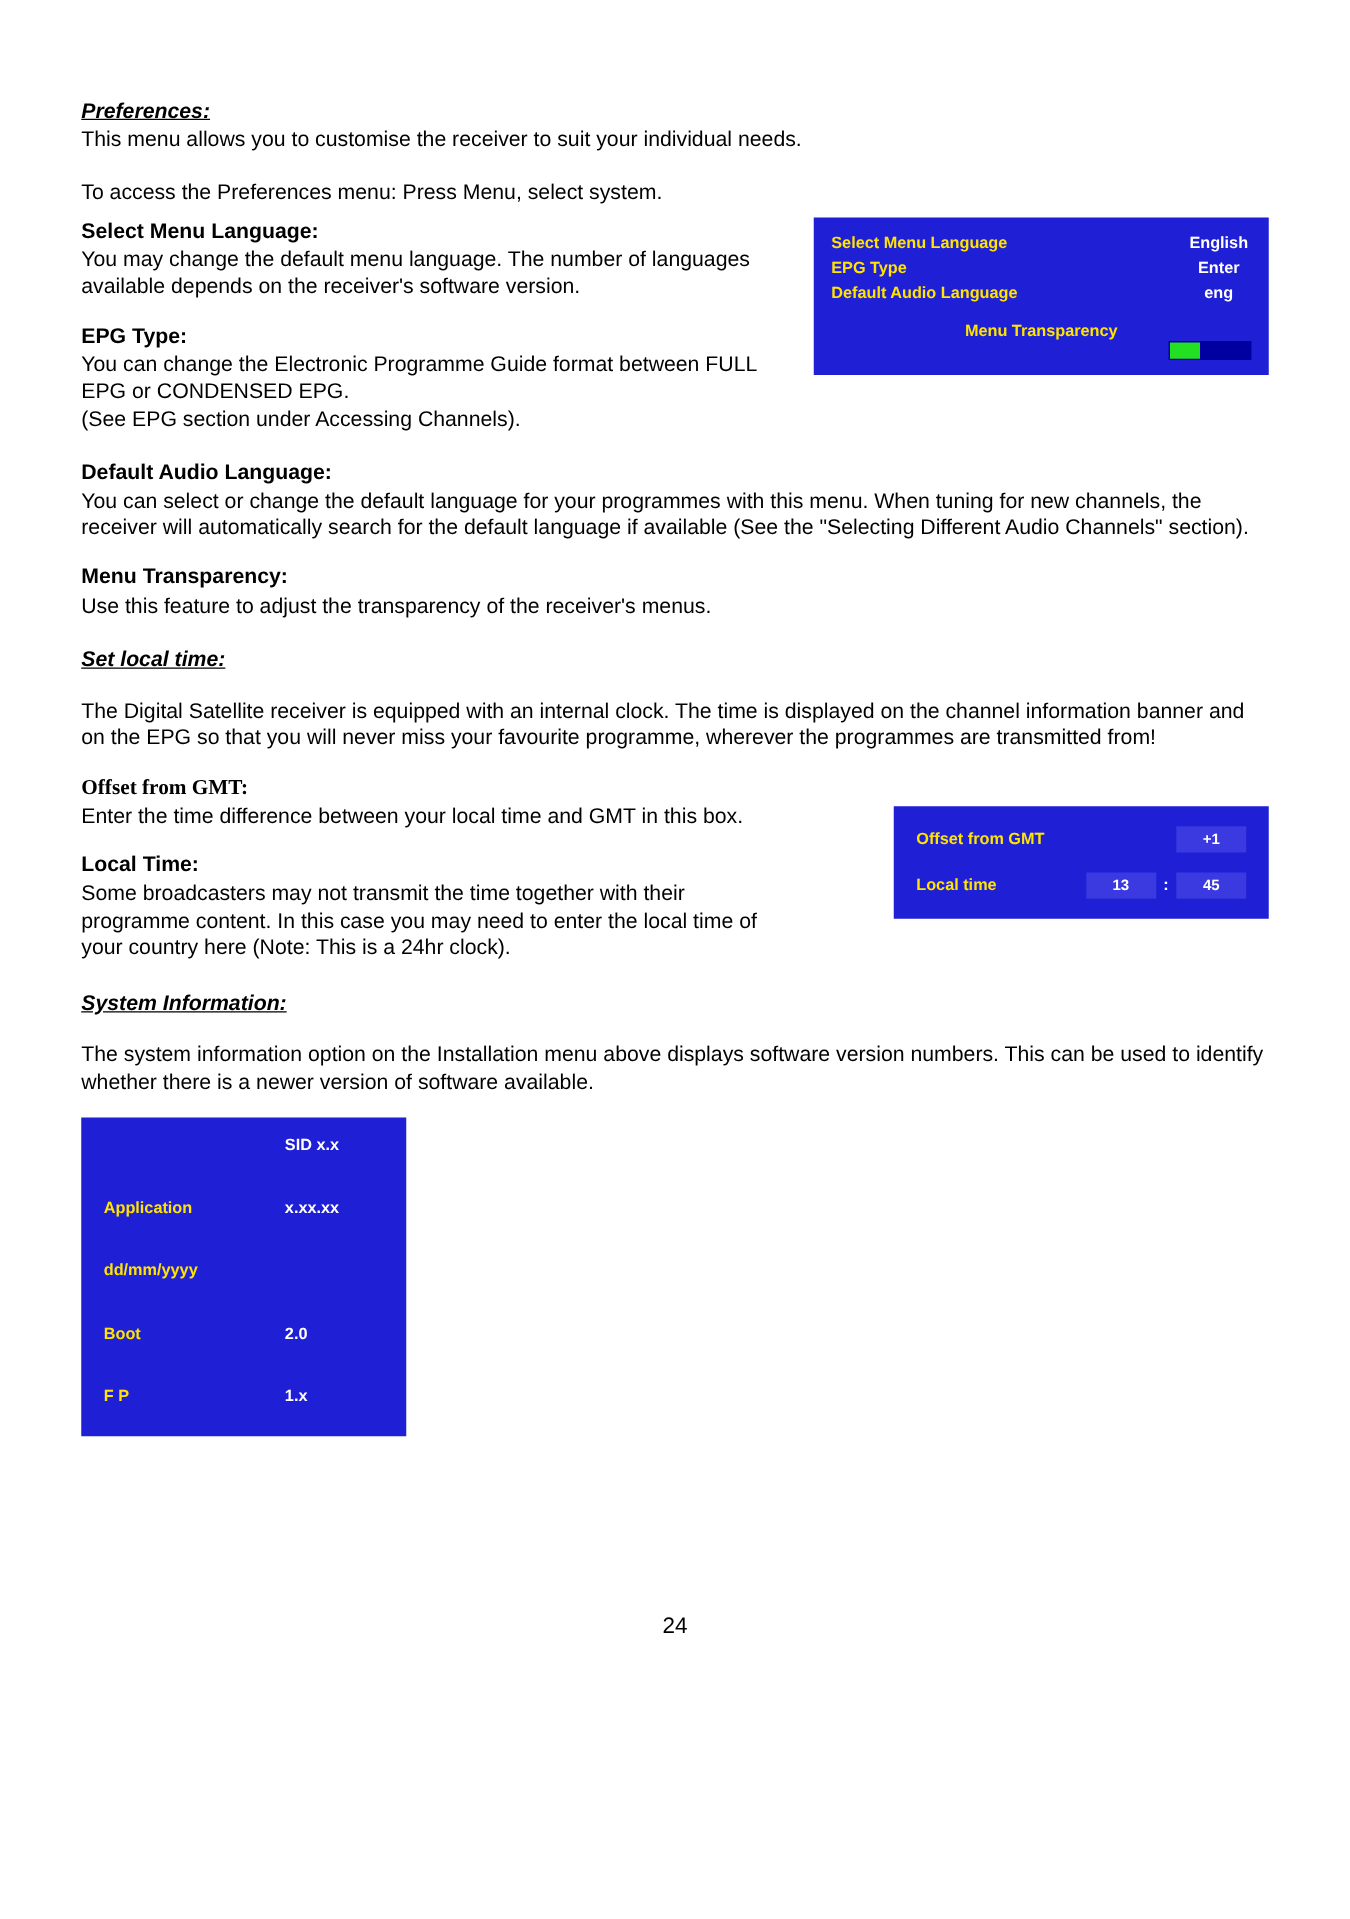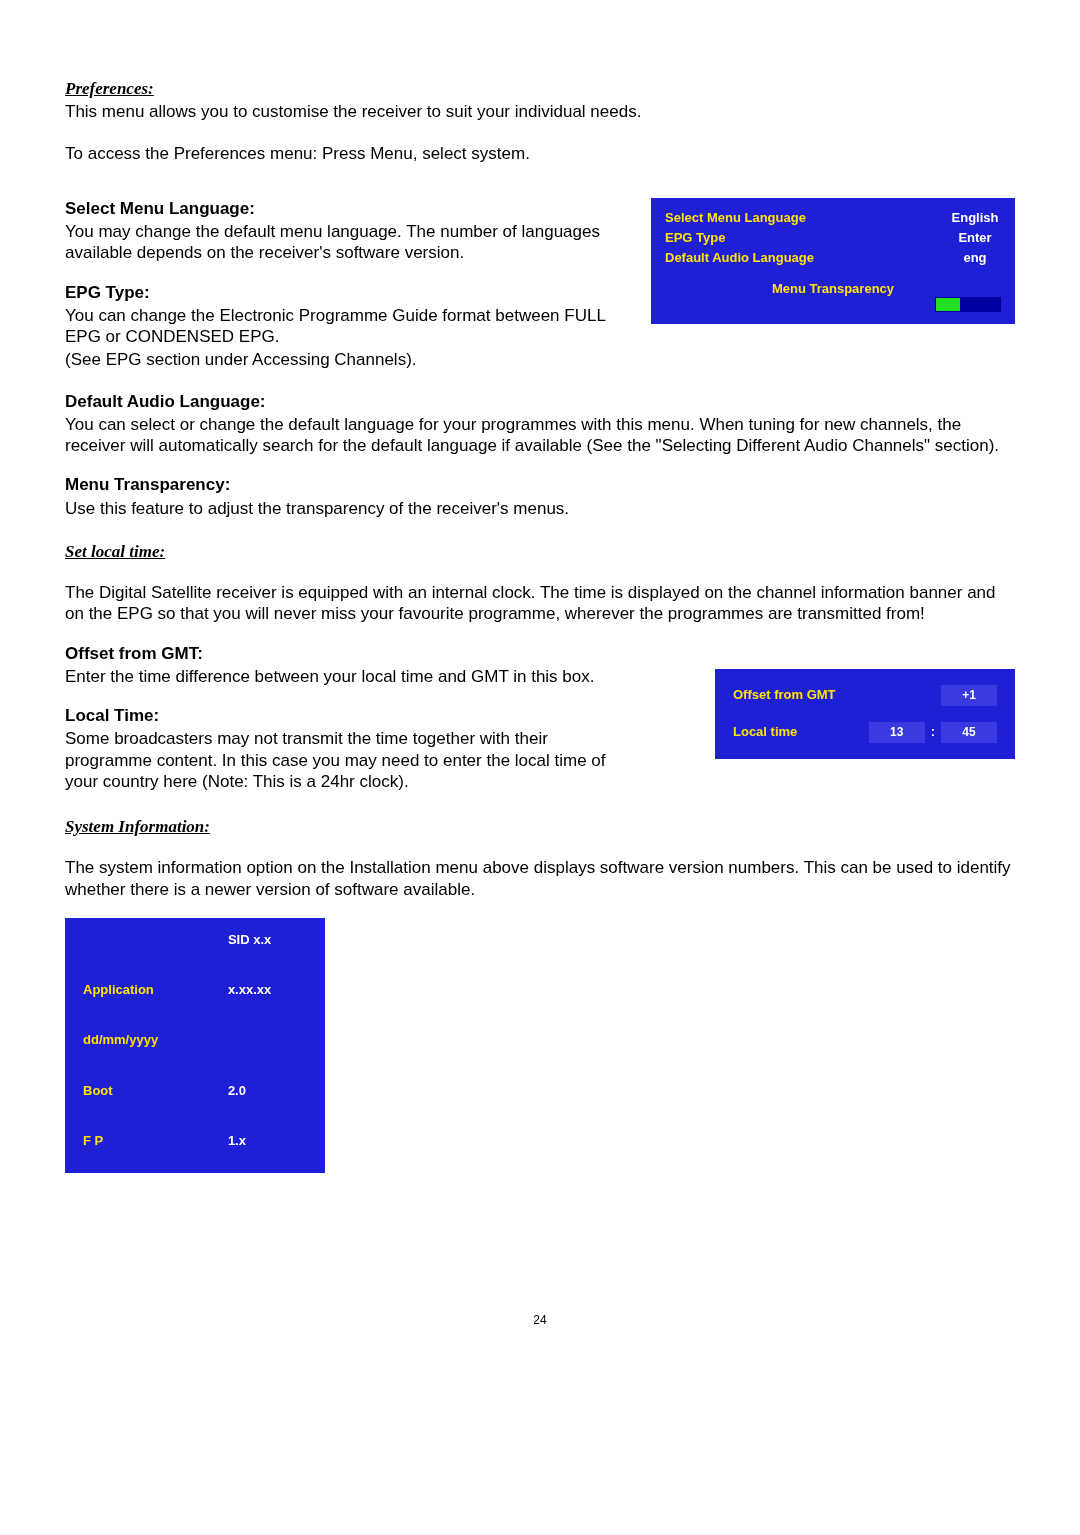--- a/index.html
+++ b/index.html
@@ -12,21 +12,20 @@
     width: 1080px;
     box-sizing: border-box;
     line-height: 1.25;
   }
   .section-heading {
     font-weight: bold;
     font-style: italic;
     text-decoration: underline;
     margin-top: 18px;
     margin-bottom: 2px;
-    font-family: Liberation Serif, serif;
   }
   .sub-heading {
     font-weight: bold;
     margin-top: 18px;
     margin-bottom: 2px;
   }
   p { margin: 0 0 2px 0; }
   .gap { height: 18px; }
   .layout {
     display: flex;
@@ -80,33 +79,33 @@
   .osd-sys .grid {
     display: grid;
     grid-template-columns: auto auto;
     column-gap: 26px;
     row-gap: 4px;
     font-size: 13px;
     gap: 34px;
   }
   .page-num {
     text-align: center;
-    font-size: 12px;
+    font-size: 18px;
     margin-top: 140px;
   }
 </style>
 </head>
 <body>
 
 <div class="section-heading">Preferences:</div>
 <p>This menu allows you to customise the receiver to suit your individual needs.</p>
 <div class="gap"></div>
 <p>To access the Preferences menu: Press Menu, select system.</p>
 
-<div class="layout" style="margin-top:34px;">
+<div class="layout" style="margin-top:10px;">
   <div class="left">
     <div class="sub-heading" style="margin-top:0;">Select Menu Language:</div>
     <p>You may change the default menu language. The number of languages available depends on the receiver's software version.</p>
 
     <div class="sub-heading">EPG Type:</div>
     <p>You can change the Electronic Programme Guide format between FULL EPG or CONDENSED EPG.</p>
     <p>(See EPG section under Accessing Channels).</p>
   </div>
   <div class="right">
     <div class="osd osd-prefs">
@@ -137,21 +136,21 @@
 
 <div class="sub-heading">Menu Transparency:</div>
 <p>Use this feature to adjust the transparency of the receiver's menus.</p>
 
 <div class="section-heading" style="margin-top:22px;">Set local time:</div>
 <div class="gap"></div>
 <p>The Digital Satellite receiver is equipped with an internal clock. The time is displayed on the channel information banner and on the EPG so that you will never miss your favourite programme, wherever the programmes are transmitted from!</p>
 
 <div class="layout" style="margin-top:18px;">
   <div class="left">
-    <div class="sub-heading" style="margin-top:0;">Offset from GMT:</div>
+    <div class="sub-heading" style="margin-top:0;font-family:Liberation Serif, serif;">Offset from GMT:</div>
     <p>Enter the time difference between your local time and GMT in this box.</p>
 
     <div class="sub-heading">Local Time:</div>
     <p>Some broadcasters may not transmit the time together with their programme content. In this case you may need to enter the local time of your country here (Note: This is a 24hr clock).</p>
   </div>
   <div class="right" style="padding-top:26px;">
     <div class="osd osd-time">
       <div class="row">
         <span class="lbl yellow">Offset from GMT</span>
         <span class="time-group">

